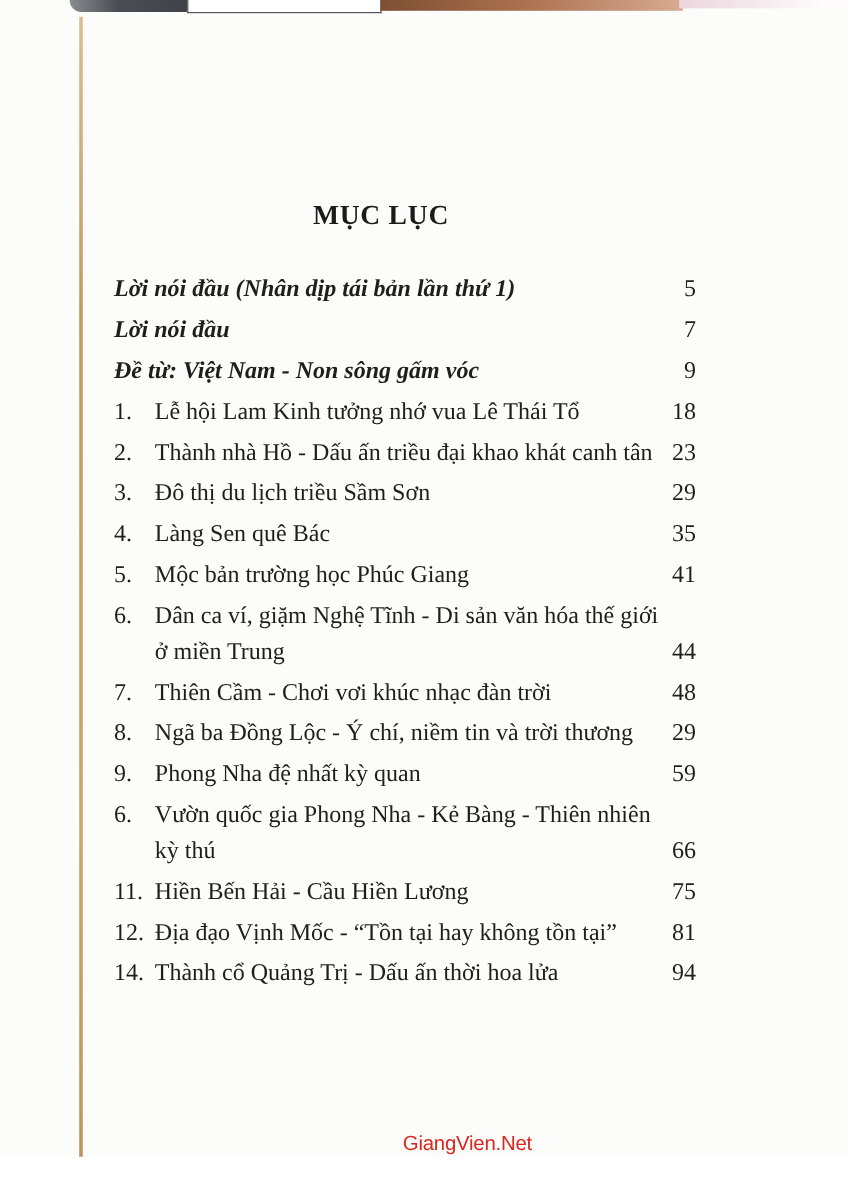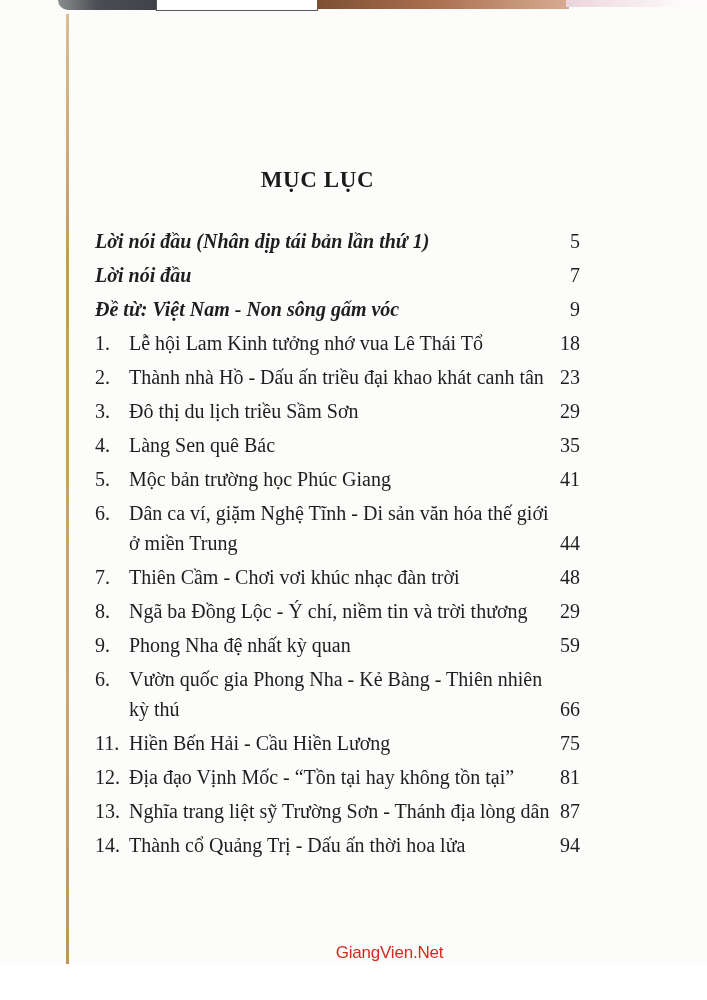--- a/index.html
+++ b/index.html
@@ -141,25 +141,20 @@
         <div class="num">11.</div>
         <div class="text">Hiền Bến Hải - Cầu Hiền Lương</div>
         <div class="pagenum">75</div>
       </div>
       <div class="row">
         <div class="num">12.</div>
         <div class="text">Địa đạo Vịnh Mốc - “Tồn tại hay không tồn tại”</div>
         <div class="pagenum">81</div>
       </div>
       <div class="row">
-        <div class="num">13.</div>
-        <div class="text">Nghĩa trang liệt sỹ Trường Sơn - Thánh địa lòng dân</div>
-        <div class="pagenum">87</div>
-      </div>
-      <div class="row">
         <div class="num">14.</div>
         <div class="text">Thành cổ Quảng Trị - Dấu ấn thời hoa lửa</div>
         <div class="pagenum">94</div>
       </div>
     </div>
 
   <div class="watermark" style="color: rgb(217, 40, 30);">GiangVien.Net</div>
 </div>
 
 </body></html>

